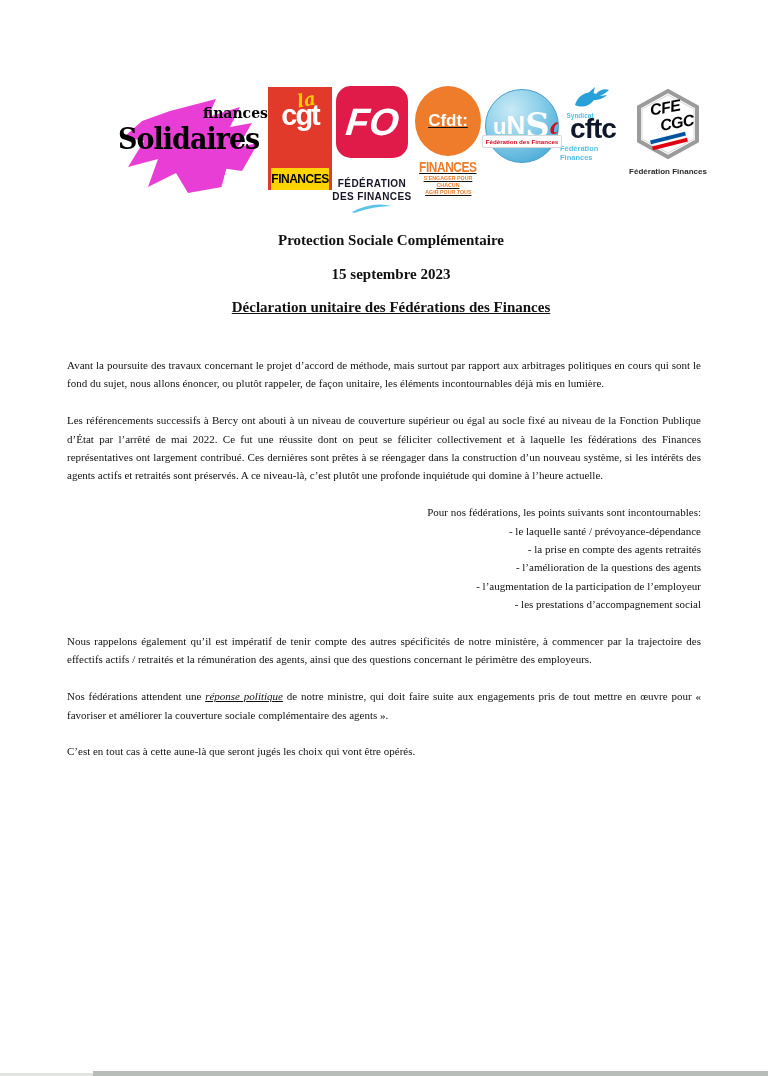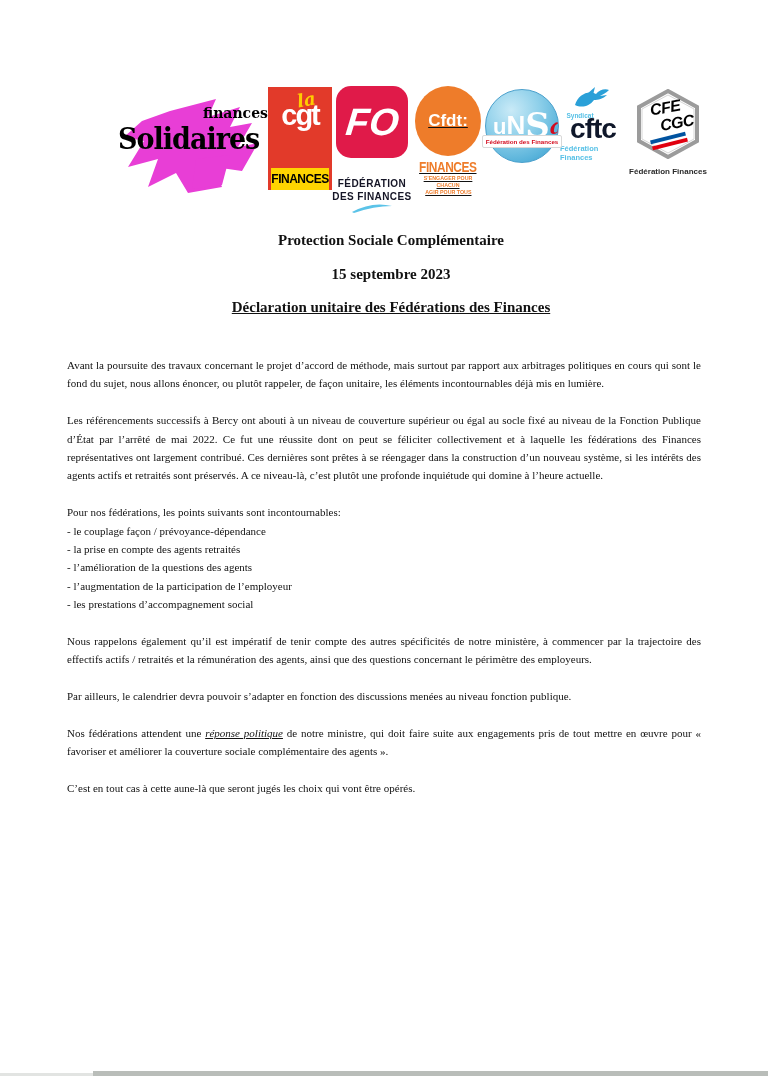--- a/index.html
+++ b/index.html
@@ -118,21 +118,21 @@
   }
   
   .doc-header { position:absolute; top:232px; left:7px; width:768px; text-align:center; }
   .doc-header .h-line { font-weight:bold; font-size:15px; margin-bottom:16.5px; }
   .doc-header .subtitle { text-decoration:underline; }
   .doc-body {
     position:absolute; top:356px; left:67px; width:634px;
     font-size:11px; line-height:18.4px; text-align:justify;
   }
   .doc-body p { margin:0 0 18.4px 0; }
-  .list-block { margin:0 0 18.4px 0; text-align:left; }
+  .list-block { margin:0 0 18.4px 0; text-align:right; }
   .list-block div { white-space:nowrap; }
   .underlined { text-decoration:underline;font-style:italic; }
   .signature { text-align:right; margin-top:36px; }
   .page-edge { position:absolute; left:93px; bottom:0; width:675px; height:5px; background:#b9bdb9; }
   .page-edge2 { position:absolute; left:0; bottom:0; width:93px; height:3px; background:#e2e4e2; }
 </style>
 </head>
 <body>
 
 <div class="page">
@@ -221,29 +221,28 @@
     <div class="h-line date">15 septembre 2023</div>
     <div class="h-line subtitle">Déclaration unitaire des Fédérations des Finances</div>
   </div>
 
   <div class="doc-body">
     <p>Avant la poursuite des travaux concernant le projet d’accord de méthode, mais surtout par rapport aux arbitrages politiques en cours qui sont le fond du sujet, nous allons énoncer, ou plutôt rappeler, de façon unitaire, les éléments incontournables déjà mis en lumière.</p>
     <p>Les référencements successifs à Bercy ont abouti à un niveau de couverture supérieur ou égal au socle fixé au niveau de la Fonction Publique d’État par l’arrêté de mai 2022. Ce fut une réussite dont on peut se féliciter collectivement et à laquelle les fédérations des Finances représentatives ont largement contribué. Ces dernières sont prêtes à se réengager dans la construction d’un nouveau système, si les intérêts des agents actifs et retraités sont préservés. A ce niveau-là, c’est plutôt une profonde inquiétude qui domine à l’heure actuelle.</p>
 
     <div class="list-block">
       <div>Pour nos fédérations, les points suivants sont incontournables:</div>
-      <div>- le couplage façon / prévoyance-dépendance</div>
+      <div>- le laquelle santé / prévoyance-dépendance</div>
       <div>- la prise en compte des agents retraités</div>
       <div>- l’amélioration de la questions des agents</div>
       <div>- l’augmentation de la participation de l’employeur</div>
       <div>- les prestations d’accompagnement social</div>
     </div>
 
     <p>Nous rappelons également qu’il est impératif de tenir compte des autres spécificités de notre ministère, à commencer par la trajectoire des effectifs actifs / retraités et la rémunération des agents, ainsi que des questions concernant le périmètre des employeurs.</p>
-    <p>Par ailleurs, le calendrier devra pouvoir s’adapter en fonction des discussions menées au niveau fonction publique.</p>
     <p><span>Nos fédérations attendent une </span><span class="underlined">réponse politique</span><span> de notre ministre, qui doit faire suite aux engagements pris de tout mettre en œuvre pour « favoriser et améliorer la couverture sociale complémentaire des agents ».</span></p>
     <p>C’est en tout cas à cette aune-là que seront jugés les choix qui vont être opérés.</p>
 
   </div>
 
   <div class="page-edge"></div>
   <div class="page-edge2"></div>
 </div>
 
 </body></html>

